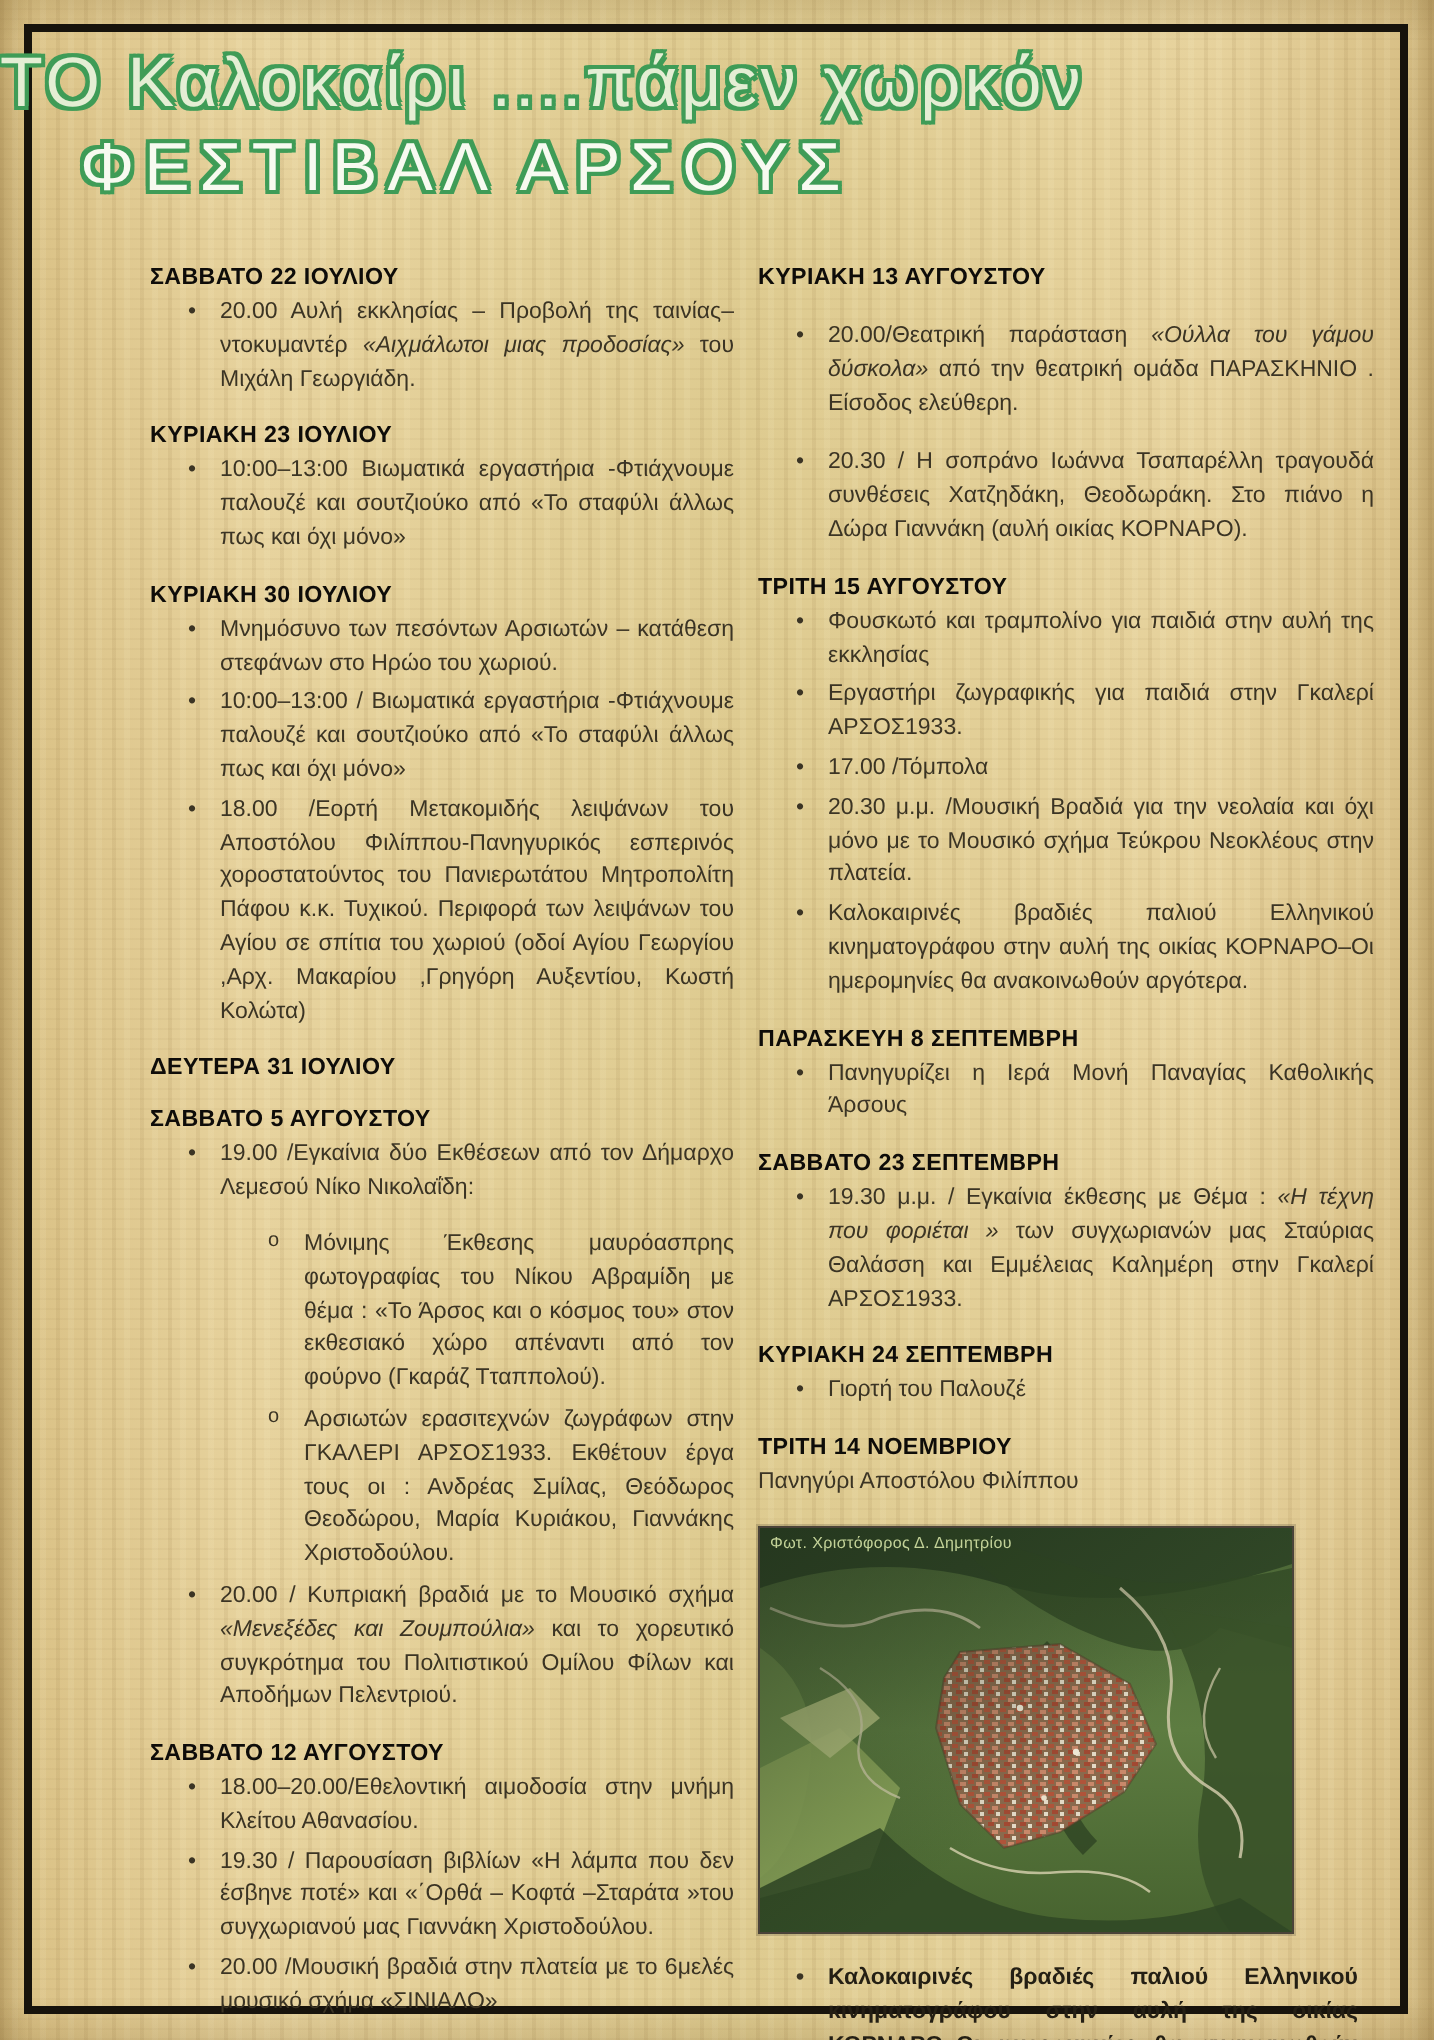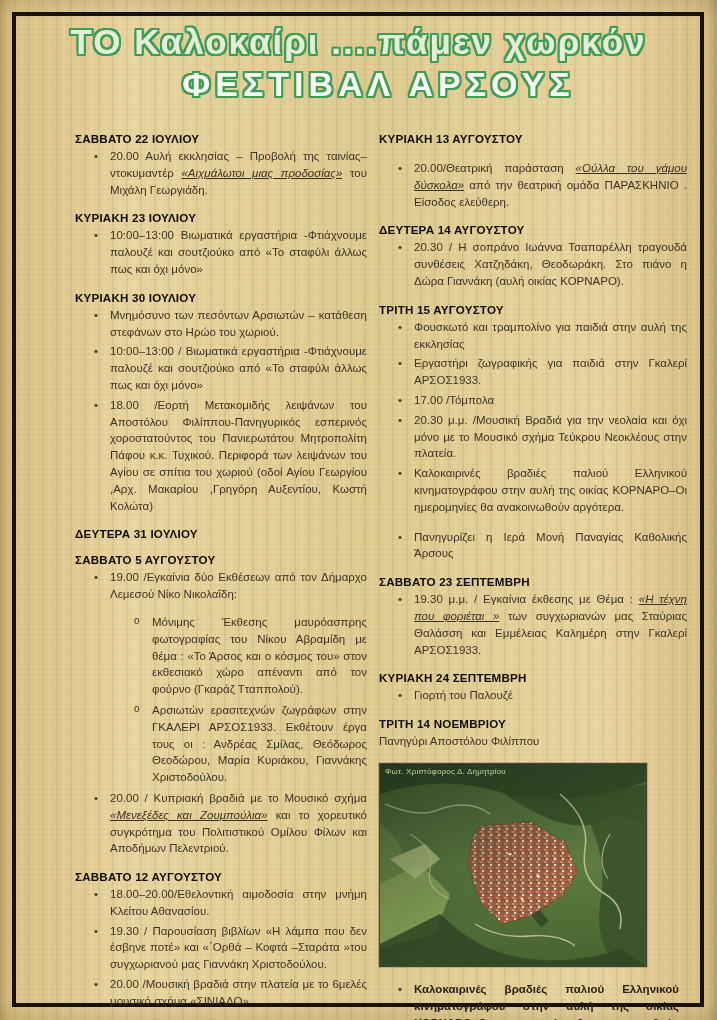--- a/index.html
+++ b/index.html
@@ -8,21 +8,21 @@
     font-family:"Liberation Sans",sans-serif;
     background-color:#e0ca92;
     background-image:
       linear-gradient(90deg, rgba(125,96,44,.28) 0, rgba(125,96,44,0) 2%, rgba(125,96,44,0) 98%, rgba(125,96,44,.28) 100%),
       linear-gradient(0deg, rgba(125,96,44,.18) 0, rgba(125,96,44,0) 2%, rgba(125,96,44,0) 98%, rgba(125,96,44,.18) 100%),
       repeating-linear-gradient(90deg, rgba(139,107,55,.10) 0 2px, rgba(0,0,0,0) 2px 6px, rgba(255,248,214,.10) 6px 9px, rgba(0,0,0,0) 9px 14px),
       repeating-linear-gradient(0deg, rgba(130,100,50,.05) 0 1px, rgba(0,0,0,0) 1px 5px),
       linear-gradient(90deg,#d9c084,#e7d39e 18%,#decb90 52%,#e7d39e 84%,#d6bd83);
   }
   .frame{position:absolute;left:12px;top:12px;right:13px;bottom:13px;border:4px solid #17130c;pointer-events:none;}
-  .titles{position:absolute;left:0;top:22px;width:717px;text-align:center;font-weight:bold;}
+  .titles{position:absolute;left:0;top:22px;width:717px;text-align:left;font-weight:normal;}
   .title1,.title2{
     letter-spacing:2px;
     text-shadow:
       -2px 0 #3f9c57, 2px 0 #3f9c57, 0 -2px #3f9c57, 0 2px #3f9c57,
       -2px -2px #3f9c57, 2px -2px #3f9c57, -2px 2px #3f9c57, 2px 2px #3f9c57,
       -1px -1px #3f9c57, 1px -1px #3f9c57, -1px 1px #3f9c57, 1px 1px #3f9c57;
   }
   .title1{font-size:35px;color:#e4eed4;}
   .title2{font-size:34px;color:#f7faf0;letter-spacing:5px;margin-top:3px;padding-left:40px;}
   .cols{position:absolute;left:75px;top:132px;width:612px;display:flex;gap:12px;}
@@ -35,21 +35,21 @@
   ul.bullets.gap > li:first-child{margin-top:15px;}
   li.b{position:relative;padding-left:35px;margin-bottom:3px;font-size:11.5px;line-height:16.8px;
        color:#3b3424;text-align:justify;}
   li.b::before{content:"•";position:absolute;left:19px;top:0;color:#3b3424;}
   li.b.bold{font-weight:bold;color:#241f14;}
   ul.subs{list-style:none;margin:11px 0 0 0;padding:0;}
   li.sb{position:relative;padding-left:42px;margin-bottom:4px;font-size:11.5px;line-height:16.8px;
         color:#3b3424;text-align:justify;}
   li.sb::before{content:"o";position:absolute;left:24px;top:-1px;font-size:10px;color:#3b3424;}
   .plain-line{font-size:11.5px;line-height:16.8px;color:#3b3424;}
-  .it{font-style:italic;text-decoration:underline;}
+  .it{font-style:italic;}
   .photo{position:relative;width:266px;height:202px;margin-top:0;border:1px solid #4a4338;
          box-shadow:0 0 0 1px rgba(0,0,0,.15);background:#a16207;}
   .photo svg{display:block;}
   .photo-caption{position:absolute;left:5px;top:3px;font-size:8px;color:#c3d298;letter-spacing:.2px;}
   .closing{margin-top:14px;width:300px;}
   .closing .b{font-weight:bold;color:#241f14;}
 </style>
 </head>
 <body>
 
@@ -106,36 +106,36 @@
     </div>
   <div class="col right">
     <div id="col-right-sections">
         <div class="section">
           <div class="sec-heading">ΚΥΡΙΑΚΗ 13 ΑΥΓΟΥΣΤΟΥ</div>
           <ul class="bullets gap">
             <li class="b"><span>20.00/Θεατρική παράσταση </span><span class="it">«Ούλλα του γάμου δύσκολα»</span><span> από την θεατρική ομάδα ΠΑΡΑΣΚΗΝΙΟ . Είσοδος ελεύθερη.</span></li>
           </ul>
         </div>
         <div class="section">
-          <div class="sec-heading">ΔΕΥΤΕΡΑ 14 ΑΥΓΟΥΣΤΟΥ</div>
           <ul class="bullets">
             <li class="b"><span>20.30 / Η σοπράνο Ιωάννα Τσαπαρέλλη τραγουδά συνθέσεις Χατζηδάκη, Θεοδωράκη. Στο πιάνο η Δώρα Γιαννάκη (αυλή οικίας ΚΟΡΝΑΡΟ).</span></li>
           </ul>
         </div>
         <div class="section">
           <div class="sec-heading">ΤΡΙΤΗ 15 ΑΥΓΟΥΣΤΟΥ</div>
           <ul class="bullets">
             <li class="b"><span>Φουσκωτό και τραμπολίνο για παιδιά στην αυλή της εκκλησίας</span></li>
             <li class="b"><span>Εργαστήρι ζωγραφικής για παιδιά στην Γκαλερί ΑΡΣΟΣ1933.</span></li>
             <li class="b"><span>17.00 /Τόμπολα</span></li>
             <li class="b"><span>20.30 μ.μ. /Μουσική Βραδιά για την νεολαία και όχι μόνο με το Μουσικό σχήμα Τεύκρου Νεοκλέους στην πλατεία.</span></li>
             <li class="b"><span>Καλοκαιρινές βραδιές παλιού Ελληνικού κινηματογράφου στην αυλή της οικίας ΚΟΡΝΑΡΟ–Οι ημερομηνίες θα ανακοινωθούν αργότερα.</span></li>
           </ul>
         </div>
         <div class="section">
+          <div class="sec-heading">ΠΑΡΑΣΚΕΥΗ 8 ΣΕΠΤΕΜΒΡΗ</div>
           <ul class="bullets">
             <li class="b"><span>Πανηγυρίζει η Ιερά Μονή Παναγίας Καθολικής Άρσους</span></li>
           </ul>
         </div>
         <div class="section">
           <div class="sec-heading">ΣΑΒΒΑΤΟ 23 ΣΕΠΤΕΜΒΡΗ</div>
           <ul class="bullets">
             <li class="b"><span>19.30 μ.μ. / Εγκαίνια έκθεσης με Θέμα : </span><span class="it">«Η τέχνη που φοριέται »</span><span> των συγχωριανών μας Σταύριας Θαλάσση και Εμμέλειας Καλημέρη στην Γκαλερί ΑΡΣΟΣ1933.</span></li>
           </ul>
         </div>

